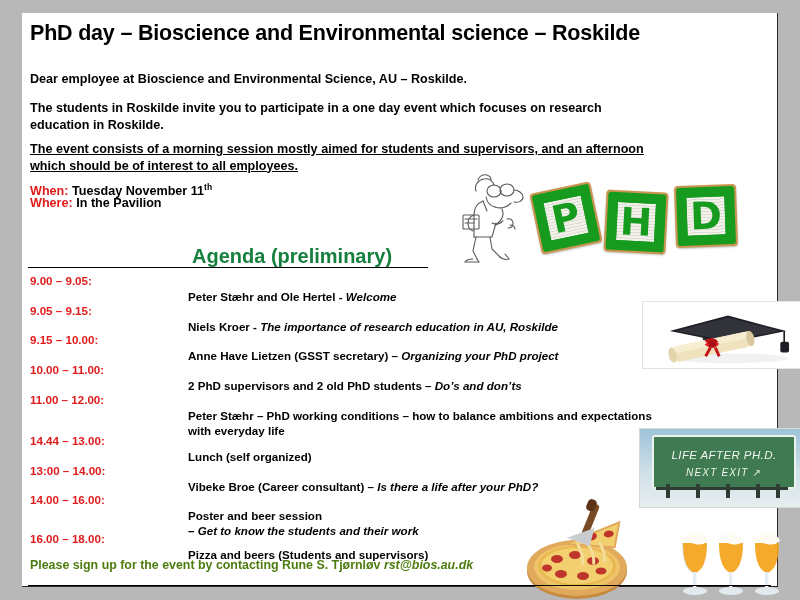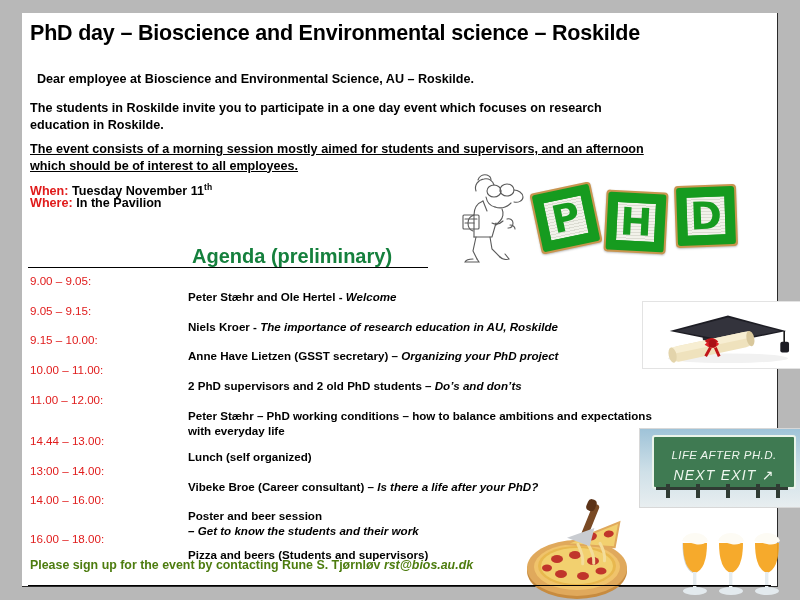--- a/index.html
+++ b/index.html
@@ -23,21 +23,21 @@
   
   .title{
     position:absolute;left:8px;top:8px;width:720px;
     font-size:21.5px;font-weight:bold;color:#000;
     letter-spacing:-0.2px;white-space:nowrap;
   }
   .lead{
     position:absolute;left:8px;width:625px;
     font-size:12.6px;font-weight:bold;color:#000;line-height:16.5px;
   }
-  #lead1{top:58px;margin-left:7px;}
+  #lead1{top:58px;}
   #lead2{top:87px;}
   #lead3{top:128px;text-decoration:underline;}
 
   .meta{
     position:absolute;left:8px;
     font-size:12.6px;font-weight:bold;color:#000;line-height:16px;
     white-space:nowrap;
   }
   #when{top:166px;}
   #where{top:182px;}
@@ -52,21 +52,21 @@
   .rule{
     position:absolute;left:6px;width:400px;height:0;
     border-top:1.4px solid #000;
   }
   #rule-top{top:254px;}
   #rule-bottom{left:6px;top:572px;width:743px;border-top:1.6px solid #000;}
 
   .row{position:absolute;left:8px;width:640px;font-size:11.6px;font-weight:bold;}
   .time{
     position:absolute;left:0;top:0;width:150px;
-    color:#e01b1b;font-weight:normal;white-space:nowrap;
+    color:#e01b1b;font-weight:bold;white-space:nowrap;
   }
   .desc{
     position:absolute;left:158px;top:16px;width:480px;
     color:#000;line-height:14.5px;
   }
   .desc i{font-style:italic;}
 
   .footer{
     position:absolute;left:8px;top:545px;
     font-size:12.4px;font-weight:bold;color:#4d7c0f;white-space:nowrap;
@@ -98,21 +98,21 @@
   
   #signimg{position:absolute;left:617px;top:415px;width:168px;height:78px;
            overflow:hidden;border:1px solid #d8d8d8;}
   .sky{position:absolute;inset:0;background:linear-gradient(180deg,#9fc3d8 0%,#cfe0e8 55%,#e8eef0 100%);}
   .board{position:absolute;left:12px;top:6px;width:140px;height:50px;
          background:#3f7a52;border:2.5px solid #eaf3ea;border-radius:3px;font-style:italic;}
   .board .l1{position:absolute;left:0;right:0;top:12px;text-align:center;
          color:#eef6ee;font-size:11.5px;letter-spacing:.4px;
          font-family:"Liberation Sans",sans-serif;}
   .board .l2{position:absolute;left:0;right:0;top:30px;text-align:center;
-         color:#eef6ee;font-size:14px;letter-spacing:1.2px;}
+         color:#eef6ee;font-size:10px;letter-spacing:1.2px;}
   .posts{position:absolute;left:16px;top:55px;width:132px;height:18px;}
 
   
   #pizza{position:absolute;left:495px;top:484px;width:125px;height:106px;}
 
   
   #beers{position:absolute;left:655px;top:512px;width:112px;height:76px;}
 </style>
 </head>
 <body>

